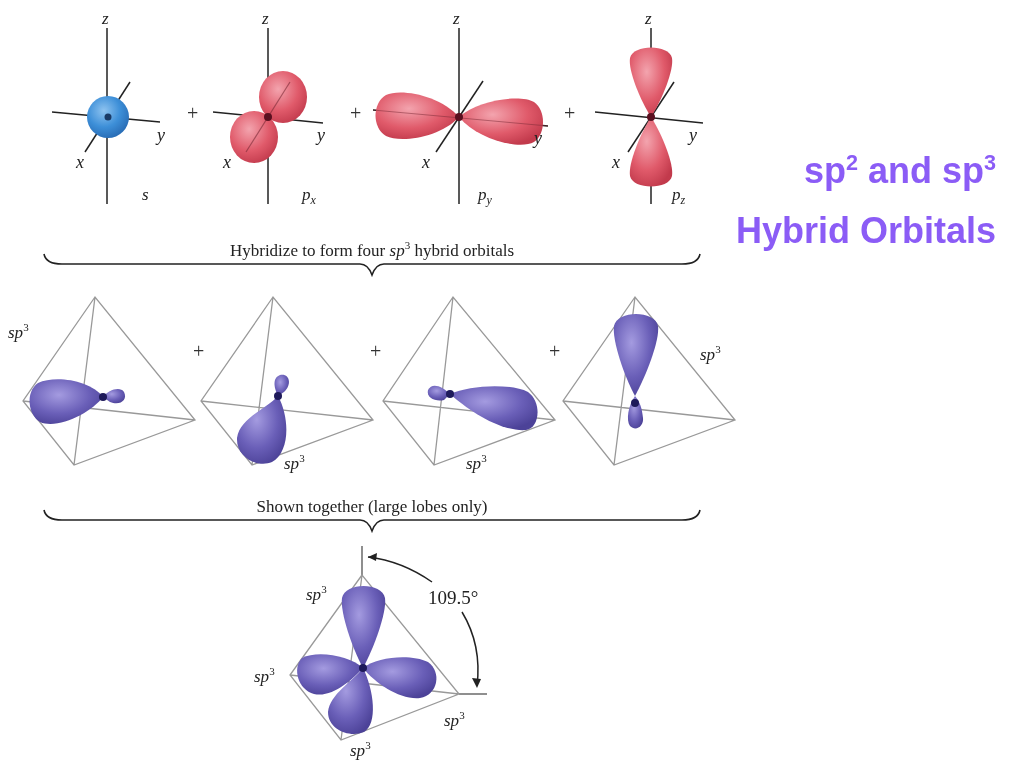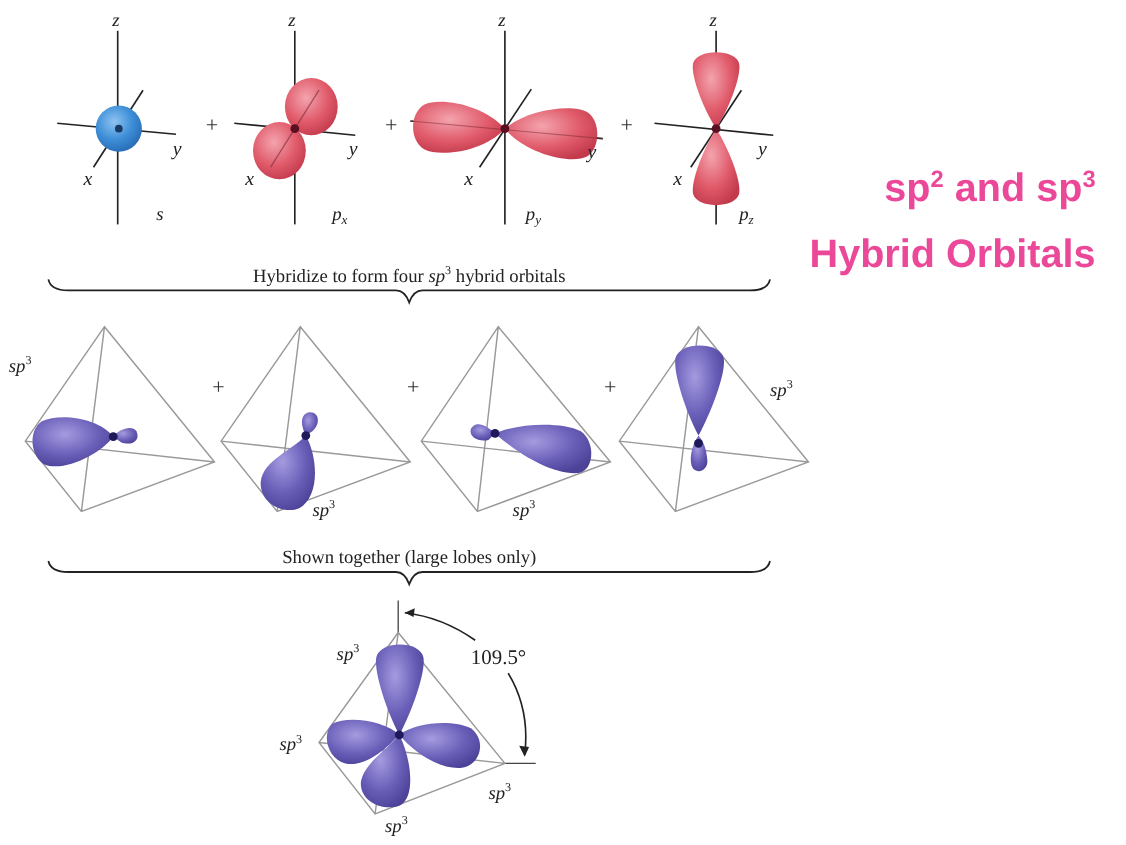--- a/index.html
+++ b/index.html
@@ -1,17 +1,17 @@
 <!DOCTYPE html>
 <html><head>
 <meta charset="utf-8">
 <style>
   html, body { margin:0; padding:0; background:#ffffff; }
   body { width:1024px; height:768px; position:relative; overflow:hidden; font-family:"DejaVu Serif", serif; }
-  .title { position:absolute; right:28px; text-align:right; color:#ec4899; font-family:"Liberation Sans", sans-serif; font-weight:bold; }
+  .title { position:absolute; right:28px; text-align:right; color:#8b5cf6; font-family:"Liberation Sans", sans-serif; font-weight:bold; }
   .title sup { font-size:60%; vertical-align:super; line-height:0; }
   #title-line1 { top:150px; font-size:36px; }
   #title-line2 { top:210px; font-size:36px; }
   svg { position:absolute; left:0; top:0; }
   .lbl { font-family:"Liberation Serif", serif; font-style:italic; fill:#222; }
   .cap { font-family:"Liberation Serif", serif; fill:#222; font-size:17px; }
   .plus { font-family:"Liberation Serif", serif; fill:#333; font-size:20px; }
 </style>
 </head>
 <body>

